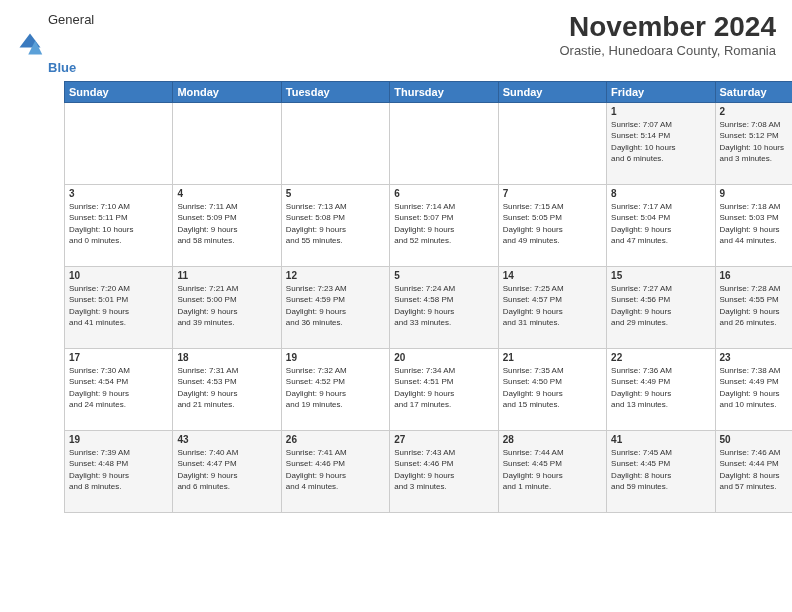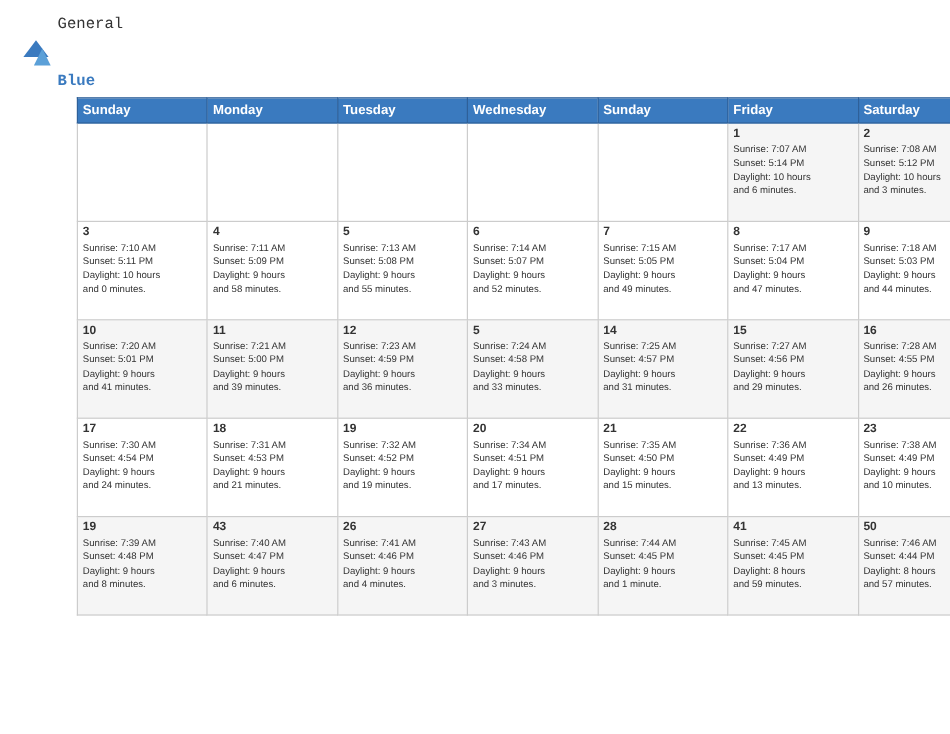--- a/index.html
+++ b/index.html
@@ -23,21 +23,20 @@
     }
     .logo {
       display: flex;
       align-items: center;
       gap: 4px;
     }
     .logo-text {
       font-size: 13px;
       line-height: 1.2;
       color: #333;
-      font-family: Liberation Mono, monospace;
     }
     .logo-text .general { display: block; }
     .logo-text .blue { display: block; color: #3a7abf; font-weight: bold; margin-top: 32px; }
     .logo-icon {
       width: 28px;
       height: 28px;
     }
     .title-block {
       text-align: right;
     }
@@ -105,29 +104,33 @@
       <svg class="logo-icon" viewBox="0 0 32 32">
         <rect x="0" y="0" width="32" height="32" fill="none"></rect>
         <polygon points="16,4 28,20 4,20" fill="#3a7abf"></polygon>
         <polygon points="22,12 30,28 14,28" fill="#5ba0d8"></polygon>
       </svg>
       <div class="logo-text">
         <span class="general">General</span>
         <span class="blue">Blue</span>
       </div>
     </div>
+    <div class="title-block">
+      <div class="month-title">November 2024</div>
+      <div class="subtitle">Orastie, Hunedoara County, Romania</div>
+    </div>
   </div>
 
   <table class="calendar">
     <thead>
       <tr>
         <th>Sunday</th>
         <th>Monday</th>
         <th>Tuesday</th>
-        <th>Wednesday</th>
+        <th>Thursday</th>
         <th>Sunday</th>
         <th>Friday</th>
         <th>Saturday</th>
       </tr>
     </thead>
     <tbody id="calendar-body">
     <tr>
           <td class="empty-cell"></td>
           <td class="empty-cell"></td>
           <td class="empty-cell"></td>

